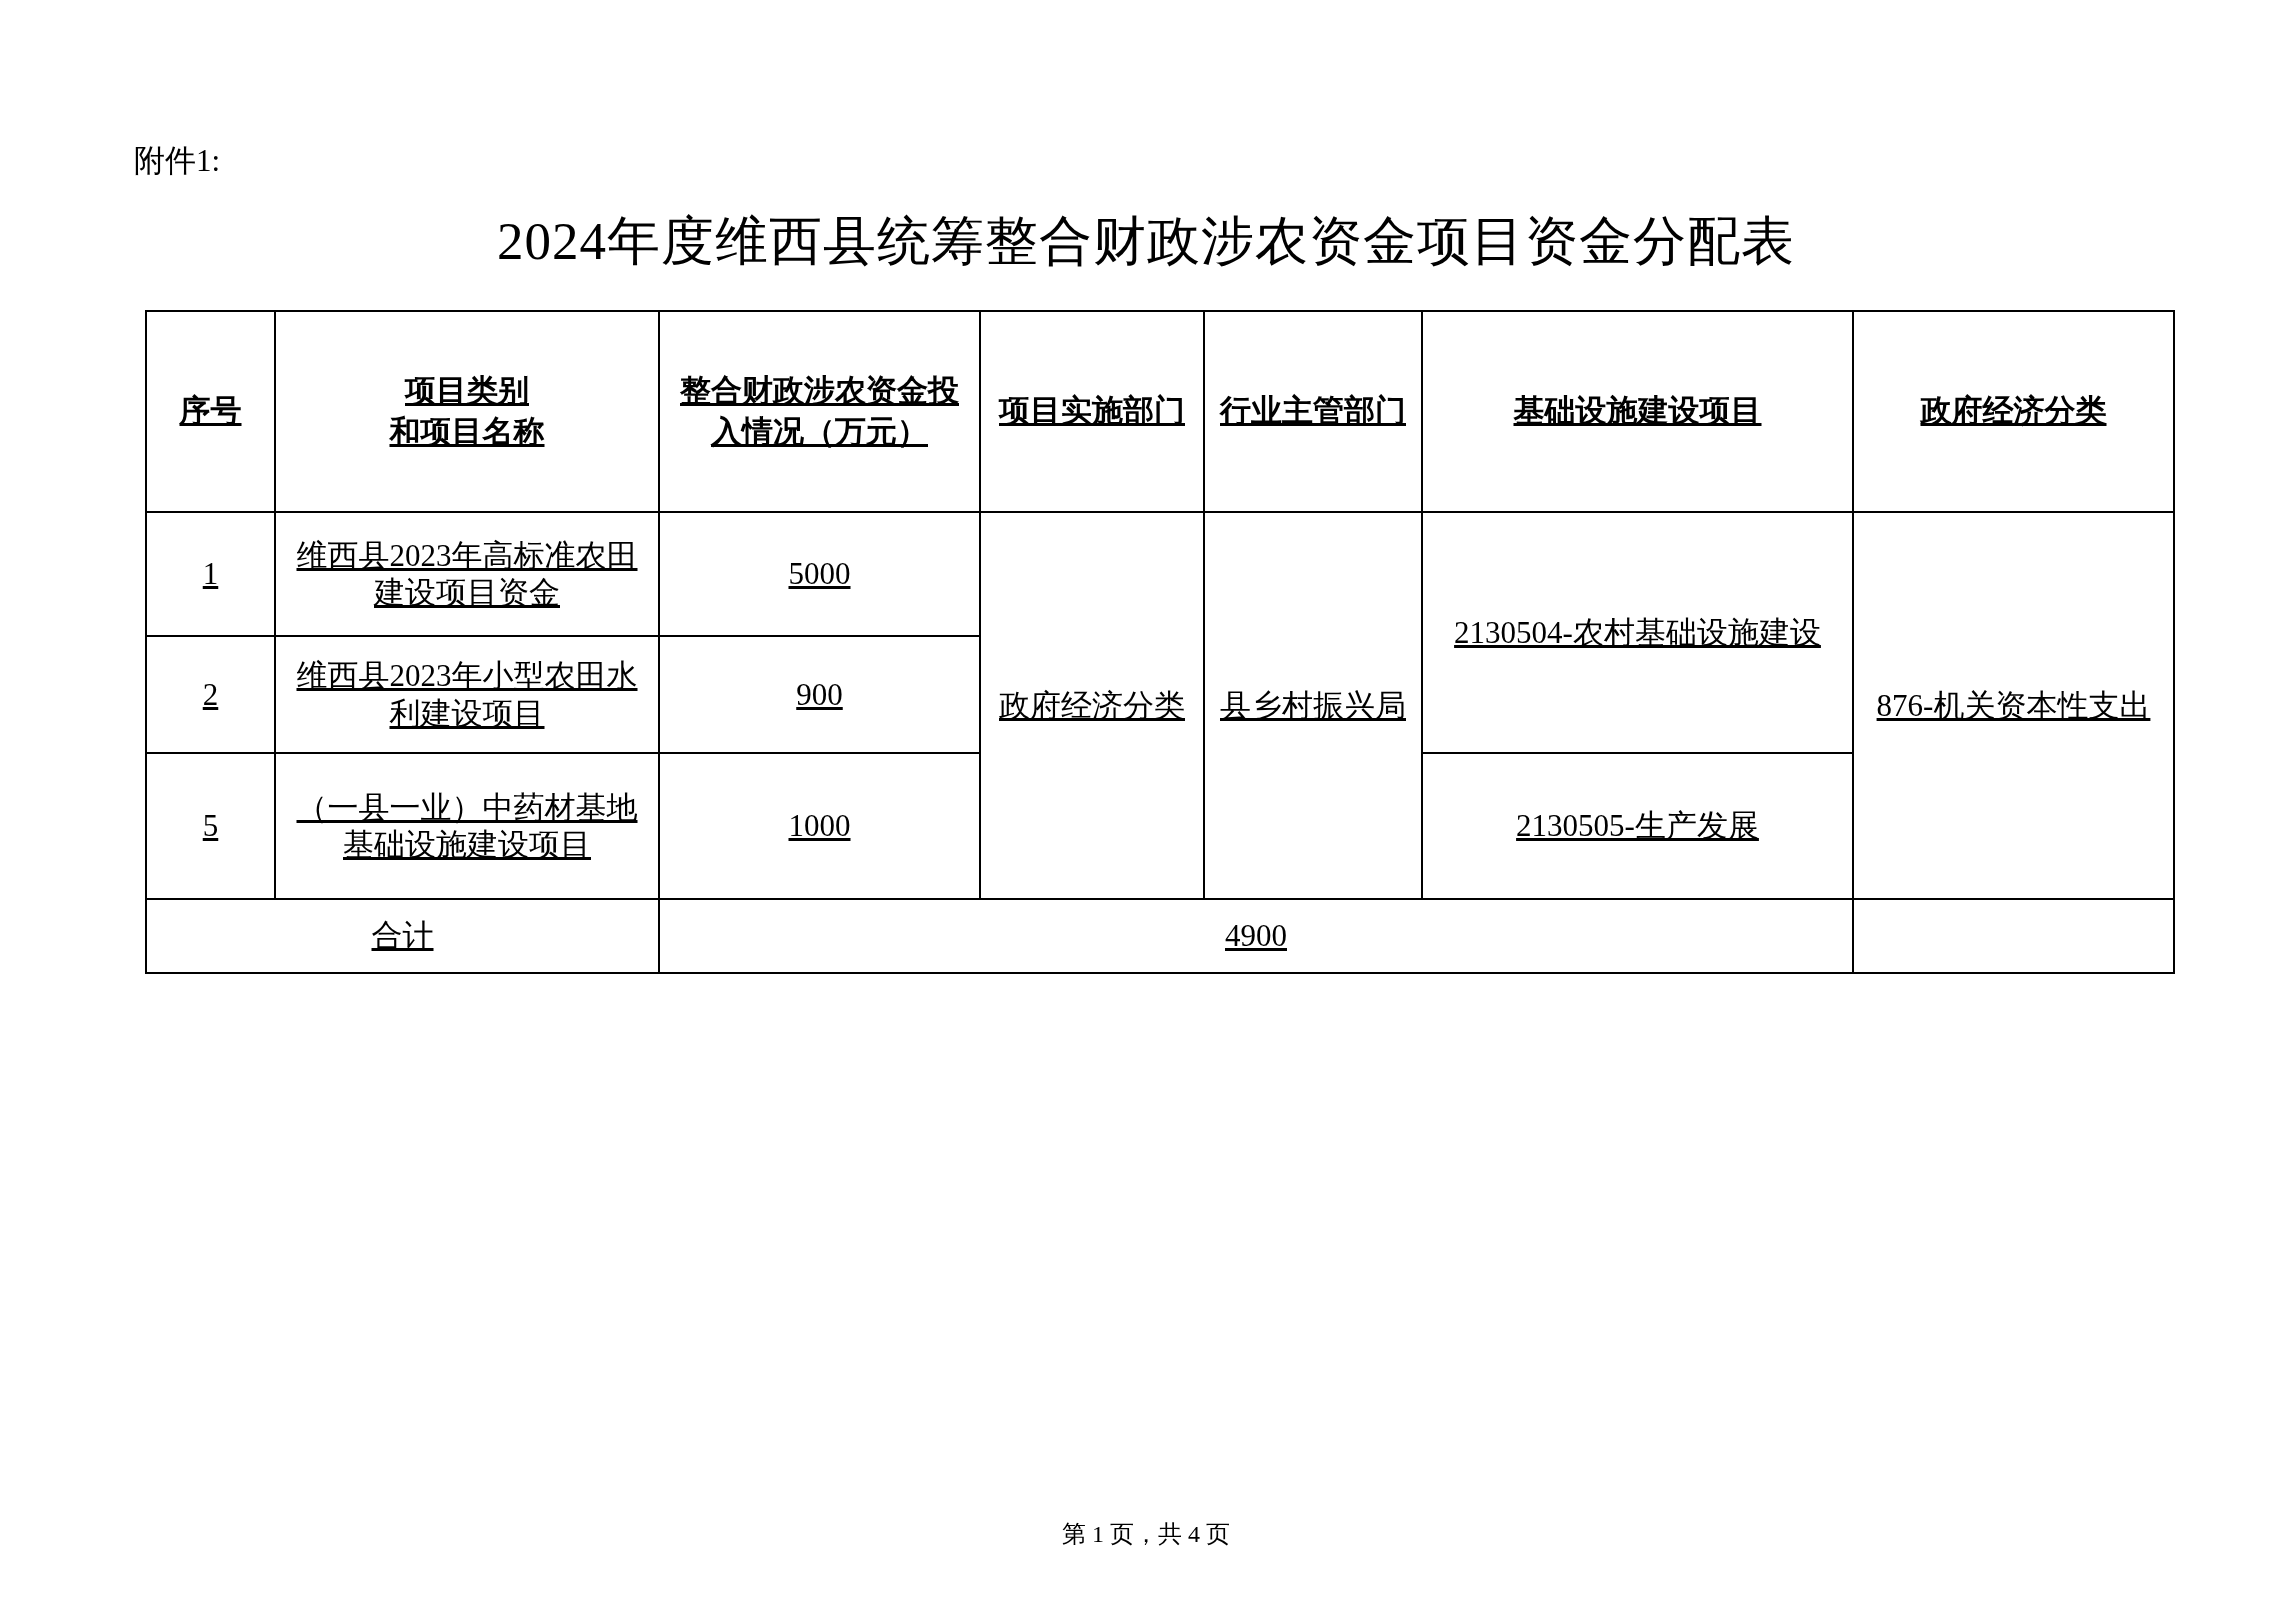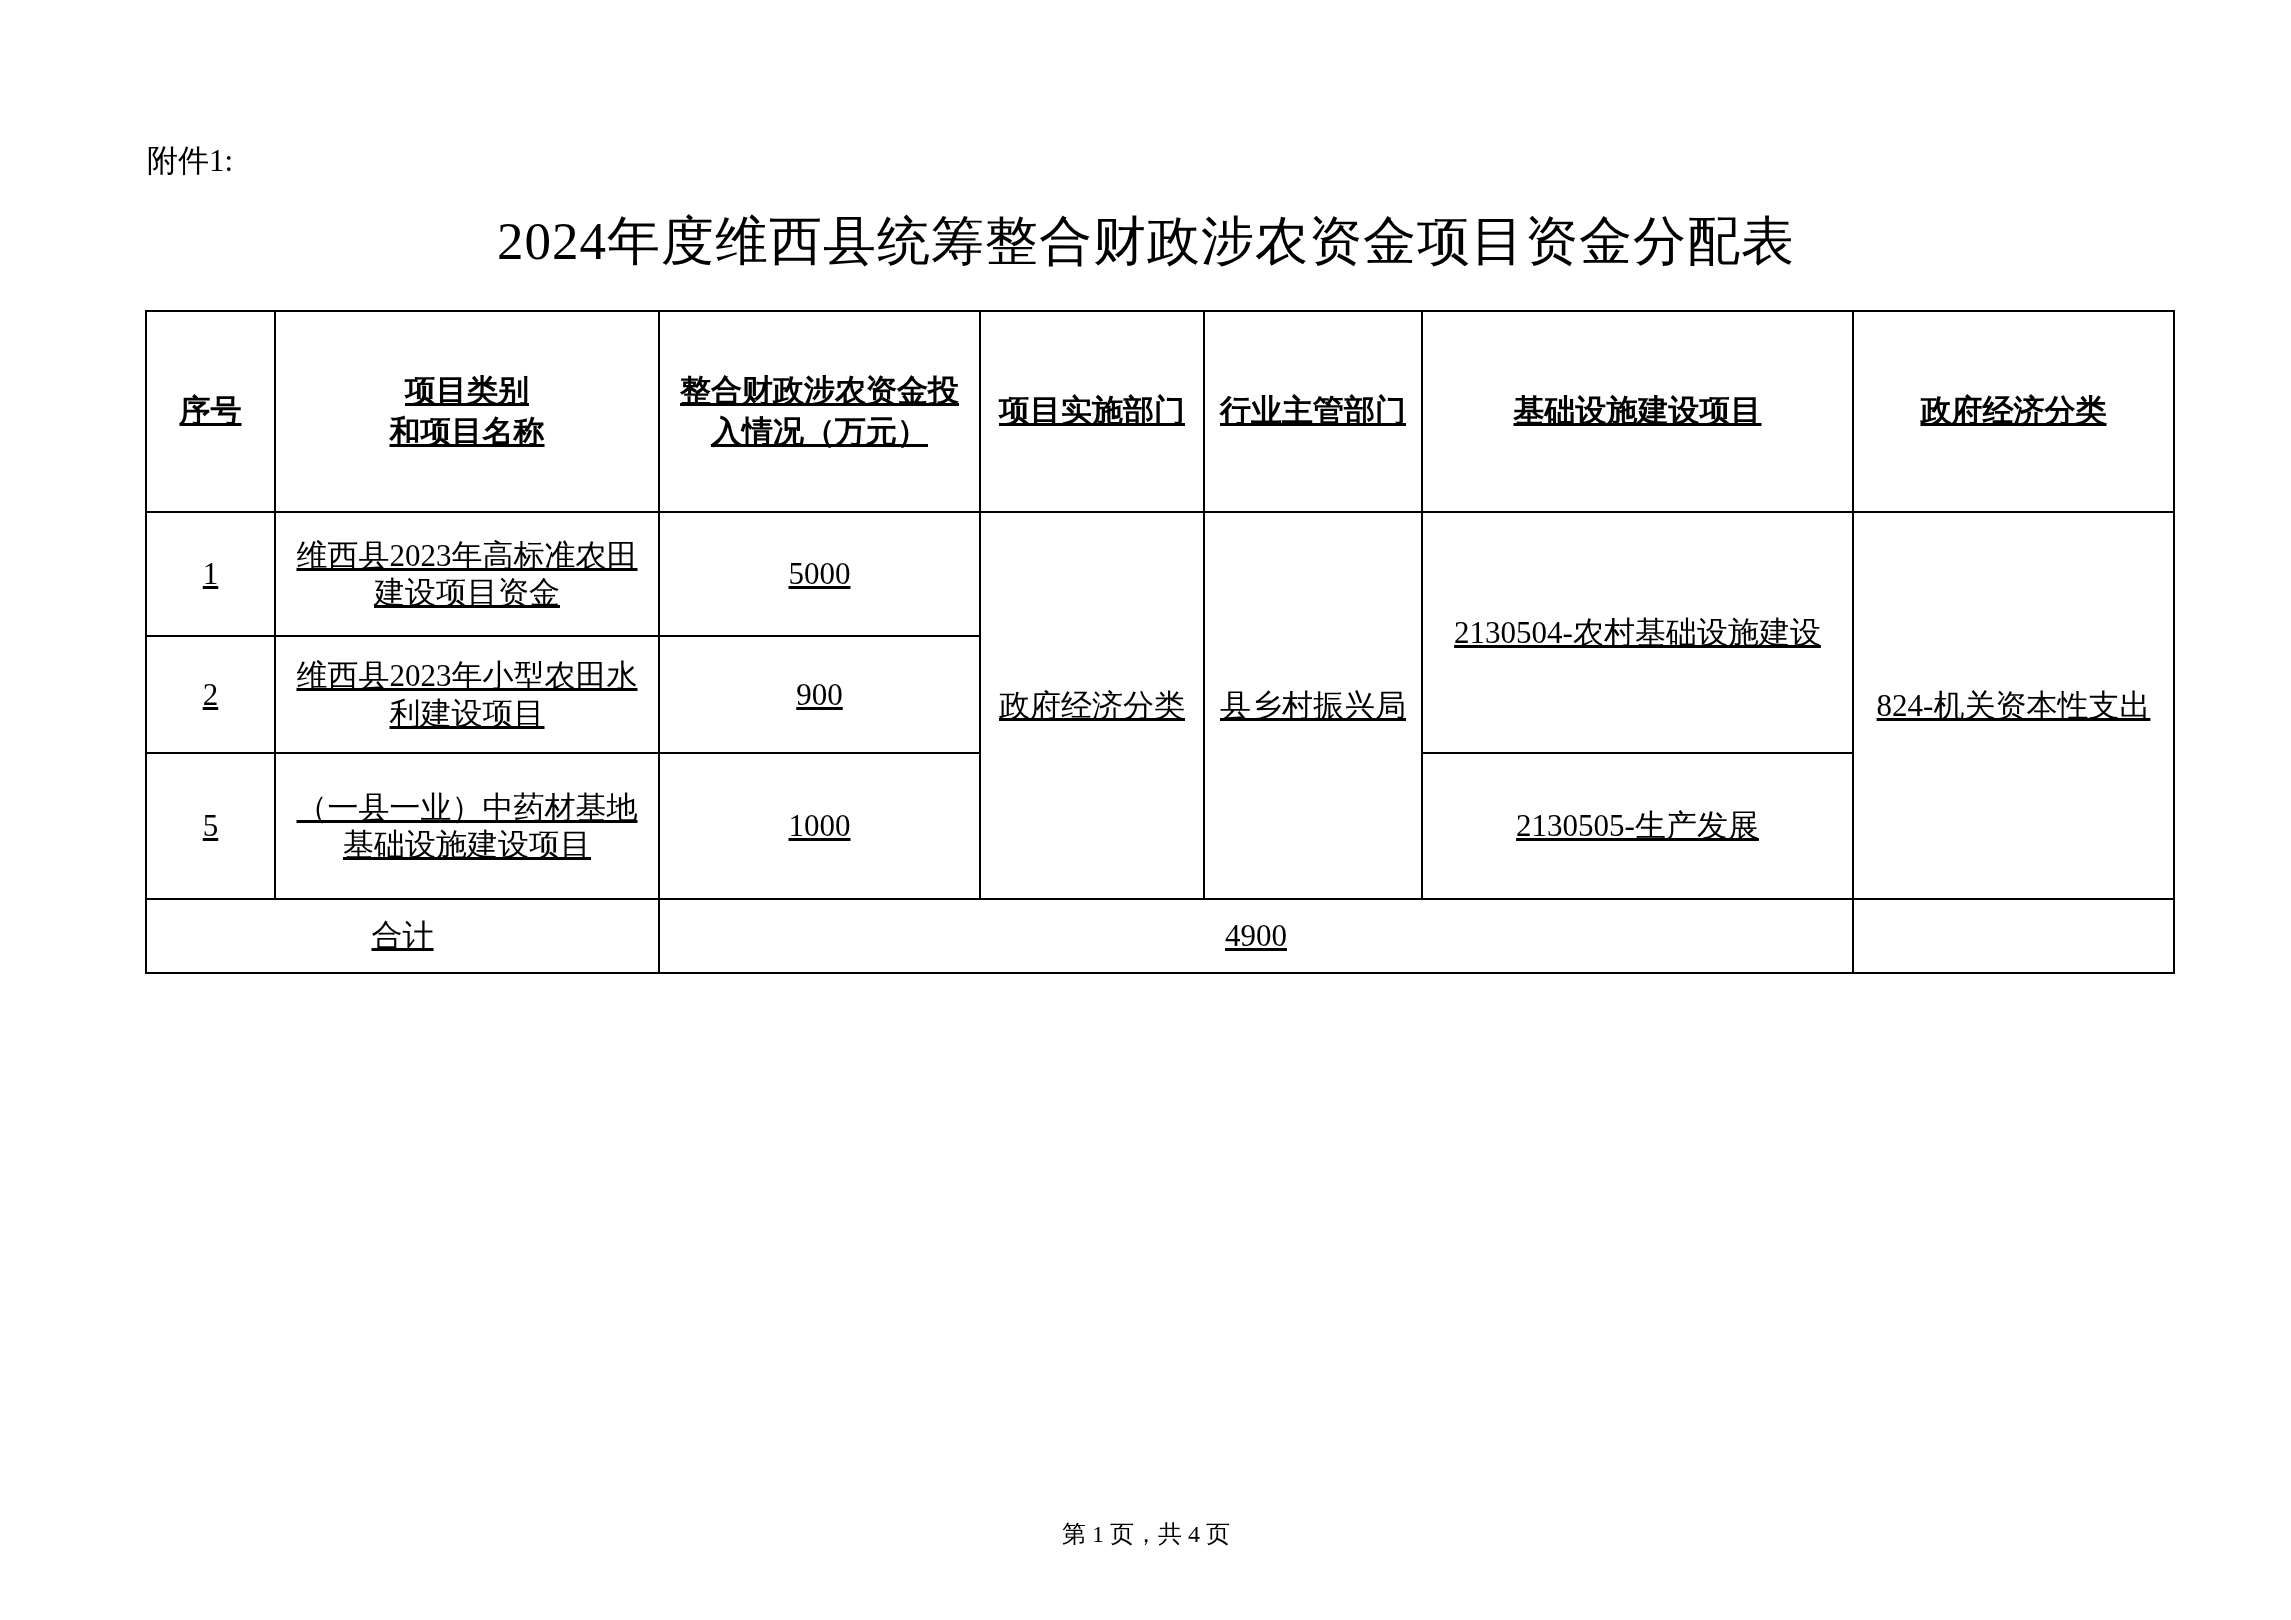--- a/index.html
+++ b/index.html
@@ -8,21 +8,21 @@
     background: #ffffff;
     width: 2292px;
     height: 1620px;
     position: relative;
     overflow: hidden;
     font-family: "Liberation Serif", "DejaVu Serif", serif;
     color: #000000;
   }
   .attachment-label {
     position: absolute;
-    left: 147px;
+    left: 134px;
     top: 144px;
     font-size: 31px;
     line-height: 1.1;
   }
   .doc-title {
     position: absolute;
     left: 0;
     top: 212px;
     width: 2292px;
     text-align: center;
@@ -102,21 +102,21 @@
   </tr>
 
   <tr class="row-1">
     <td>1</td>
     <td>维西县2023年高标准农田
 建设项目资金</td>
     <td>5000</td>
     <td rowspan="3">政府经济分类</td>
     <td rowspan="3">县乡村振兴局</td>
     <td rowspan="2">2130504-农村基础设施建设</td>
-    <td rowspan="3">824-机关资本性支出</td>
+    <td rowspan="3">876-机关资本性支出</td>
   </tr>
 
   <tr class="row-2">
     <td>2</td>
     <td>维西县2023年小型农田水
 利建设项目</td>
     <td>900</td>
   </tr>
 
   <tr class="row-3">

